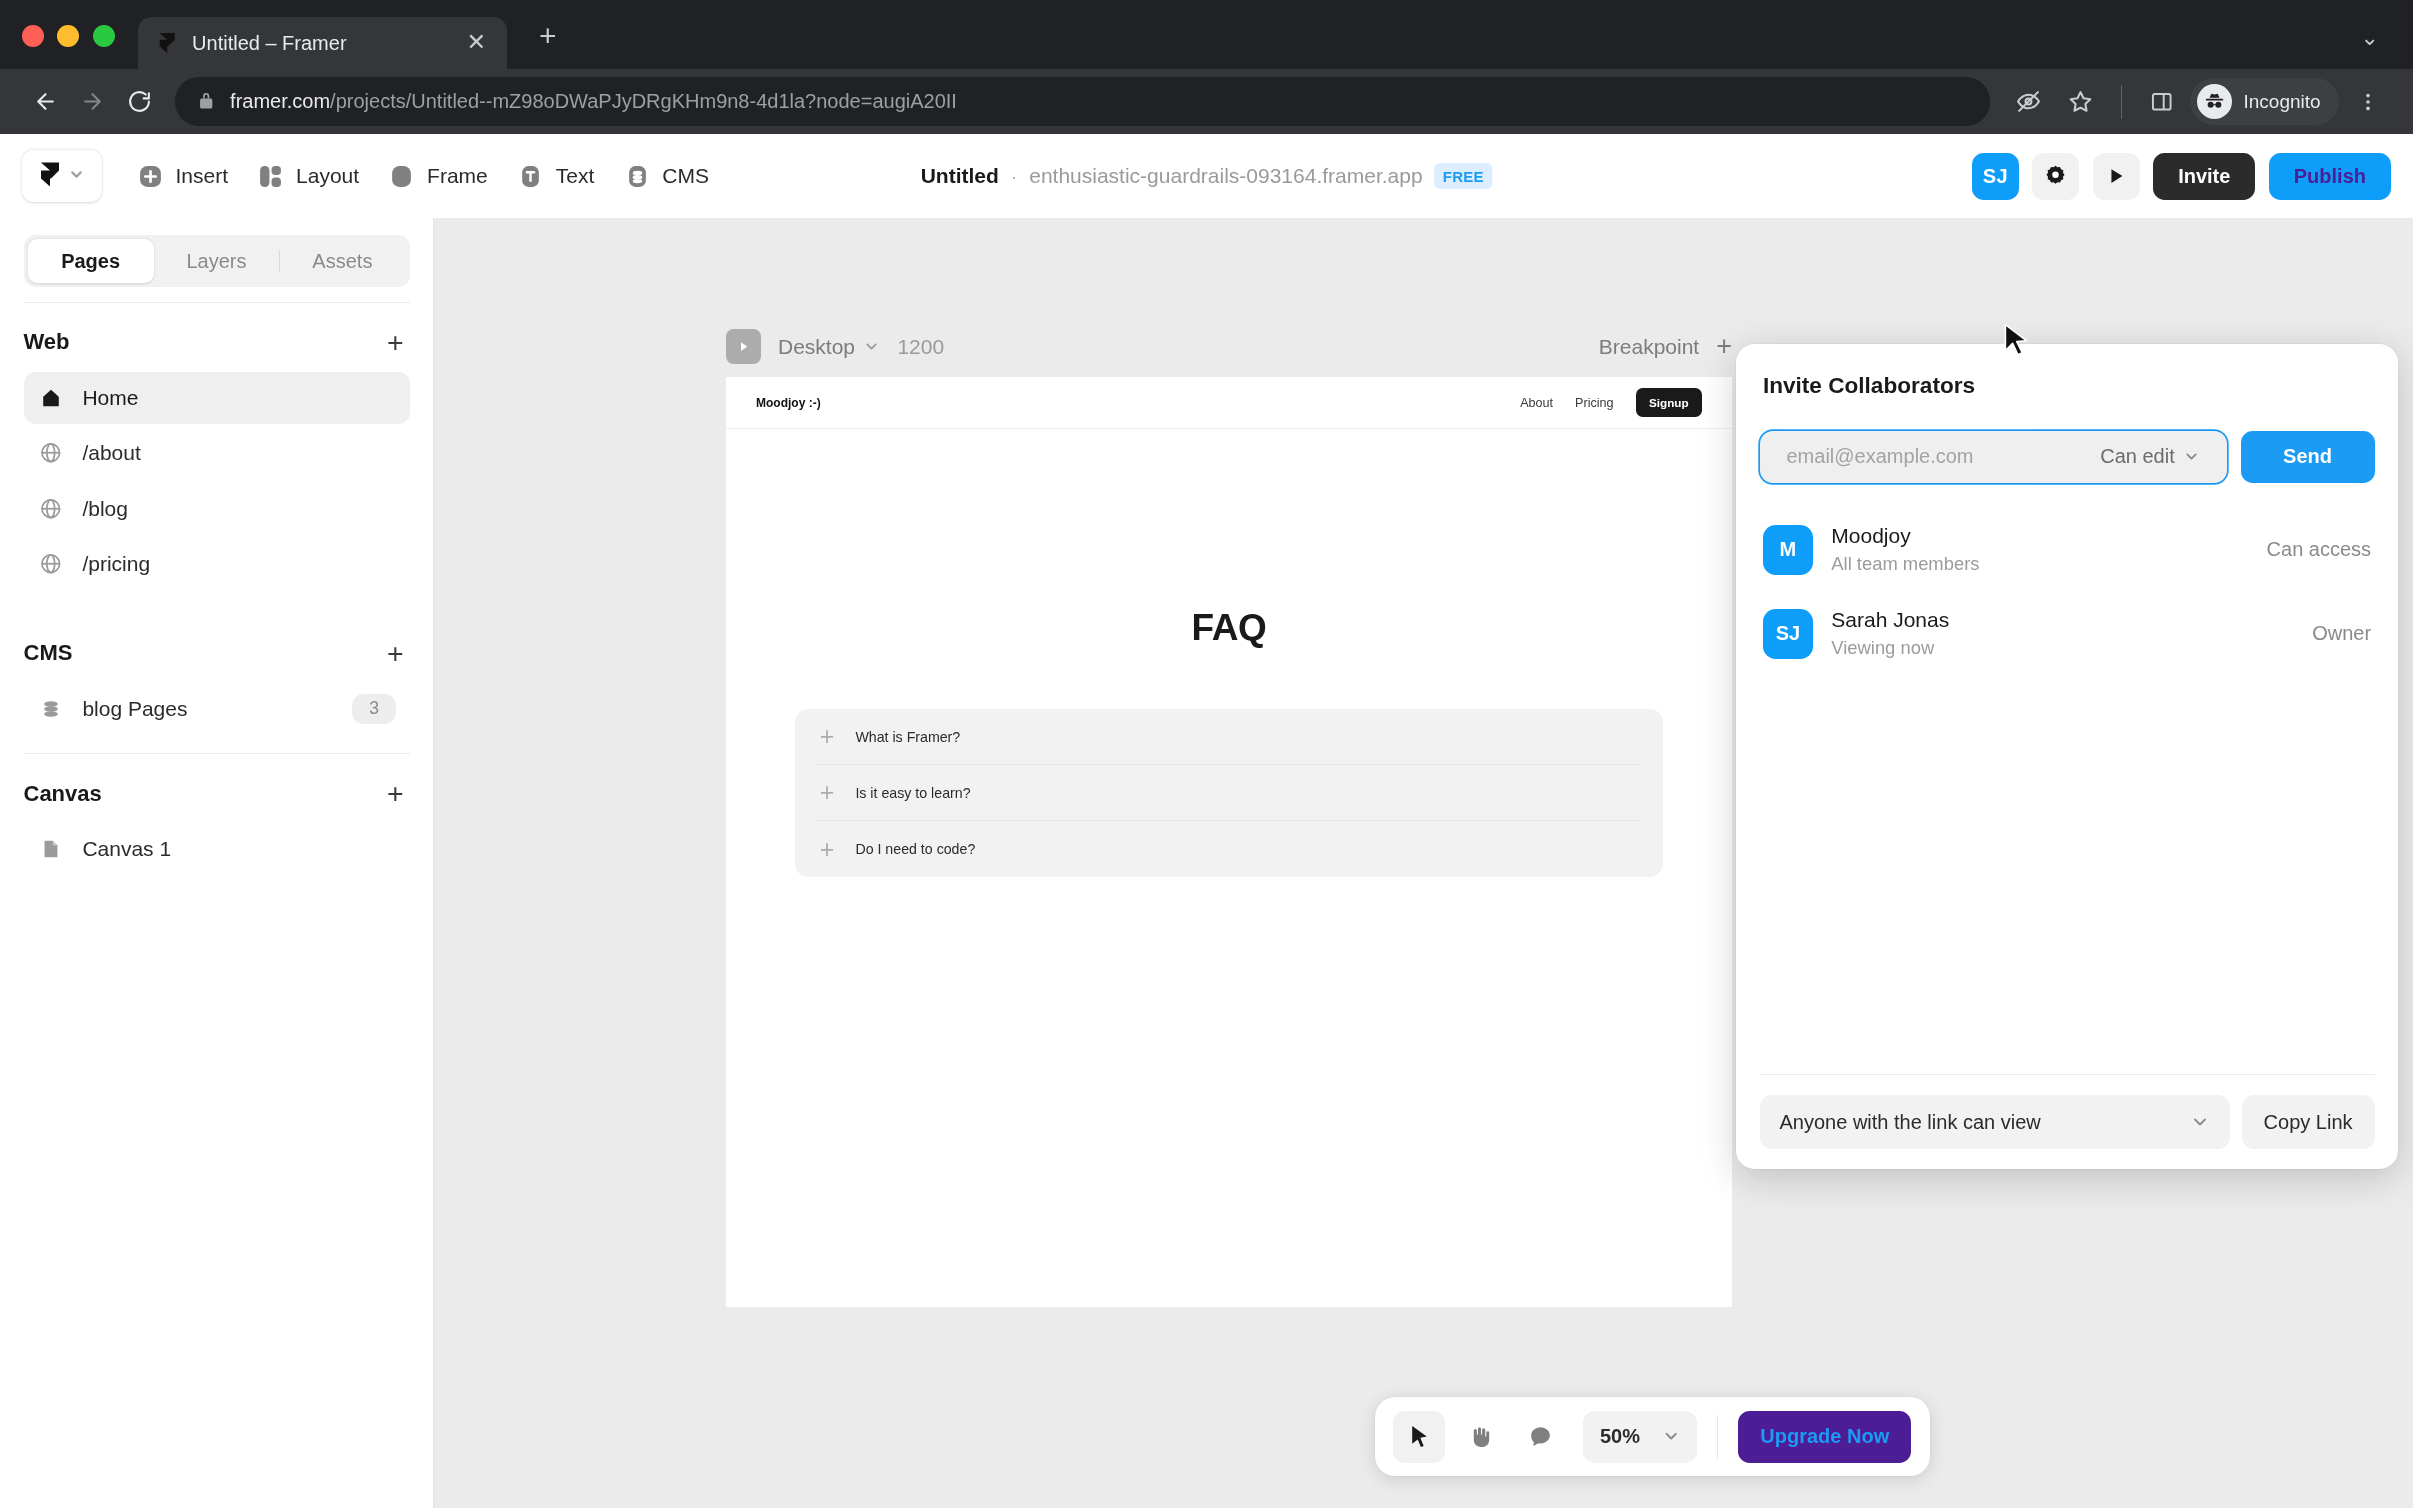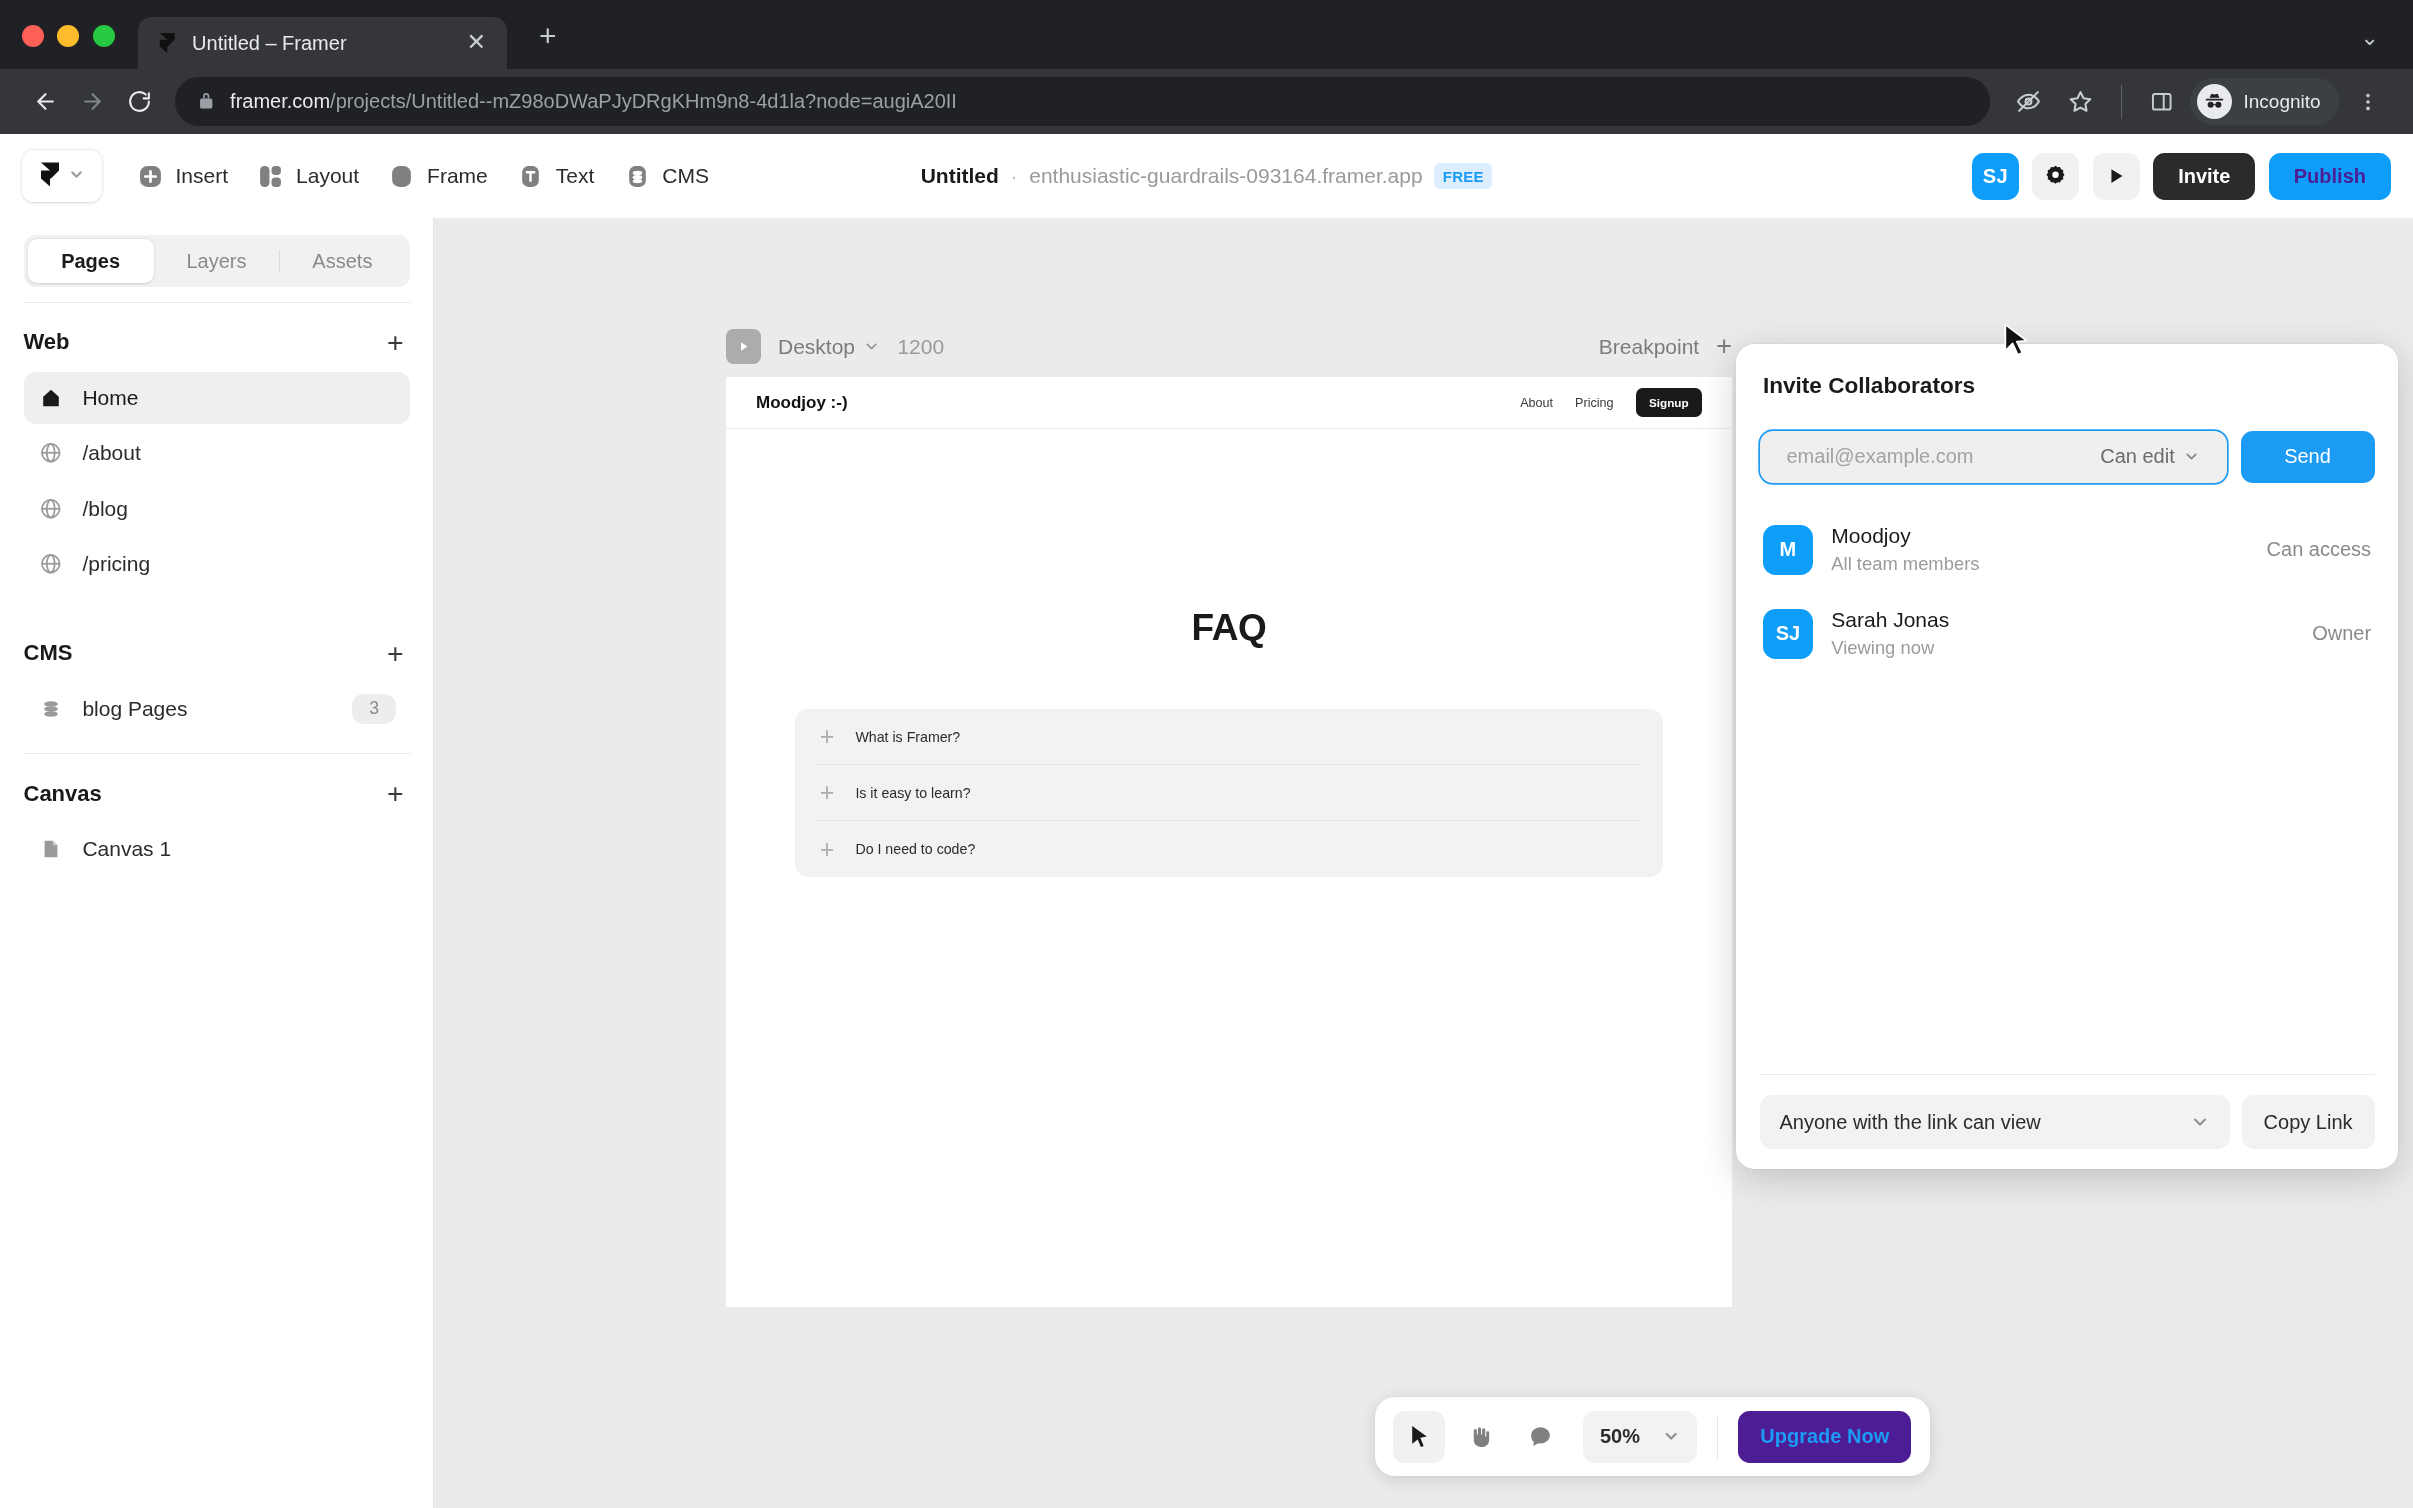--- a/index.html
+++ b/index.html
@@ -165,21 +165,21 @@
   .ch-plus { font-size: 27px; color: #7C7C7C; line-height: 1; }
 
   .page-frame {
     position: absolute; left: 292px; top: 159px; width: 1006px; height: 930px;
     background: #FFFFFF;
   }
   .site-nav {
     height: 52px; display: flex; align-items: center; padding: 0 30px;
     border-bottom: 0.8px solid #EDEDED;
   }
-  .site-logo { font-size: 17px; font-weight: bold; color: #111; }
+  .site-logo { font-size: 12px; font-weight: bold; color: #111; }
   .site-nav-right { margin-left: auto; display: flex; align-items: center; gap: 22px; }
   .site-link { font-size: 12.6px; color: #3A3A3A; }
   .site-cta { background: #1A1A1A; color: #fff; font-size: 11.7px; font-weight: bold; border-radius: 6.7px; padding: 8.4px 13.4px; }
 
   .hero { text-align: center; padding-top: 174px; }
   .hero-h1 { font-size: 47px; font-weight: bold; color: #1A1A1A; letter-spacing: -1px; }
   .hero-sub { font-size: 20px; color: #8C8C8C; margin-top: 20px; }
   .hero-btn {
     display: inline-flex; align-items: center; justify-content: center;
     background: #1A1A1A; color: #fff; font-size: 13.4px; font-weight: bold;
@@ -228,21 +228,21 @@
   .ip-row { display: flex; align-items: center; gap: 13.4px; margin-top: 32px; }
   .ip-input {
     flex: 1; height: 52px; background: #EFEFEF; border-radius: 13px;
     display: flex; align-items: center; padding: 0 27px;
     box-shadow: 0 0 0 1.7px #1C9BF5;
   }
   .ip-ph { font-size: 20px; color: #A3A3A3; flex: 1; }
   .ip-role { font-size: 20px; color: #6B6B6B; display: flex; align-items: center; gap: 8.4px; }
   .ip-send {
     width: 134px; height: 52px; background: #1C9BF5; color: #fff;
-    border-radius: 11.7px; font-size: 20px; font-weight: normal;
+    border-radius: 11.7px; font-size: 20px; font-weight: bold;
     display: flex; align-items: center; justify-content: center;
   }
   .ip-list { margin-top: 25px; flex: 1; }
   .ip-member { display: flex; align-items: center; gap: 18.4px; height: 84px; padding: 0 3.4px; }
   .ip-ava {
     width: 50px; height: 50px; border-radius: 12.6px; background: #0E9EF9; color: #fff;
     font-size: 20px; font-weight: bold; display: flex; align-items: center; justify-content: center;
   }
   .ip-m-text { display: flex; flex-direction: column; gap: 4.2px; }
   .ip-m-name { font-size: 21px; color: #1A1A1A; }

